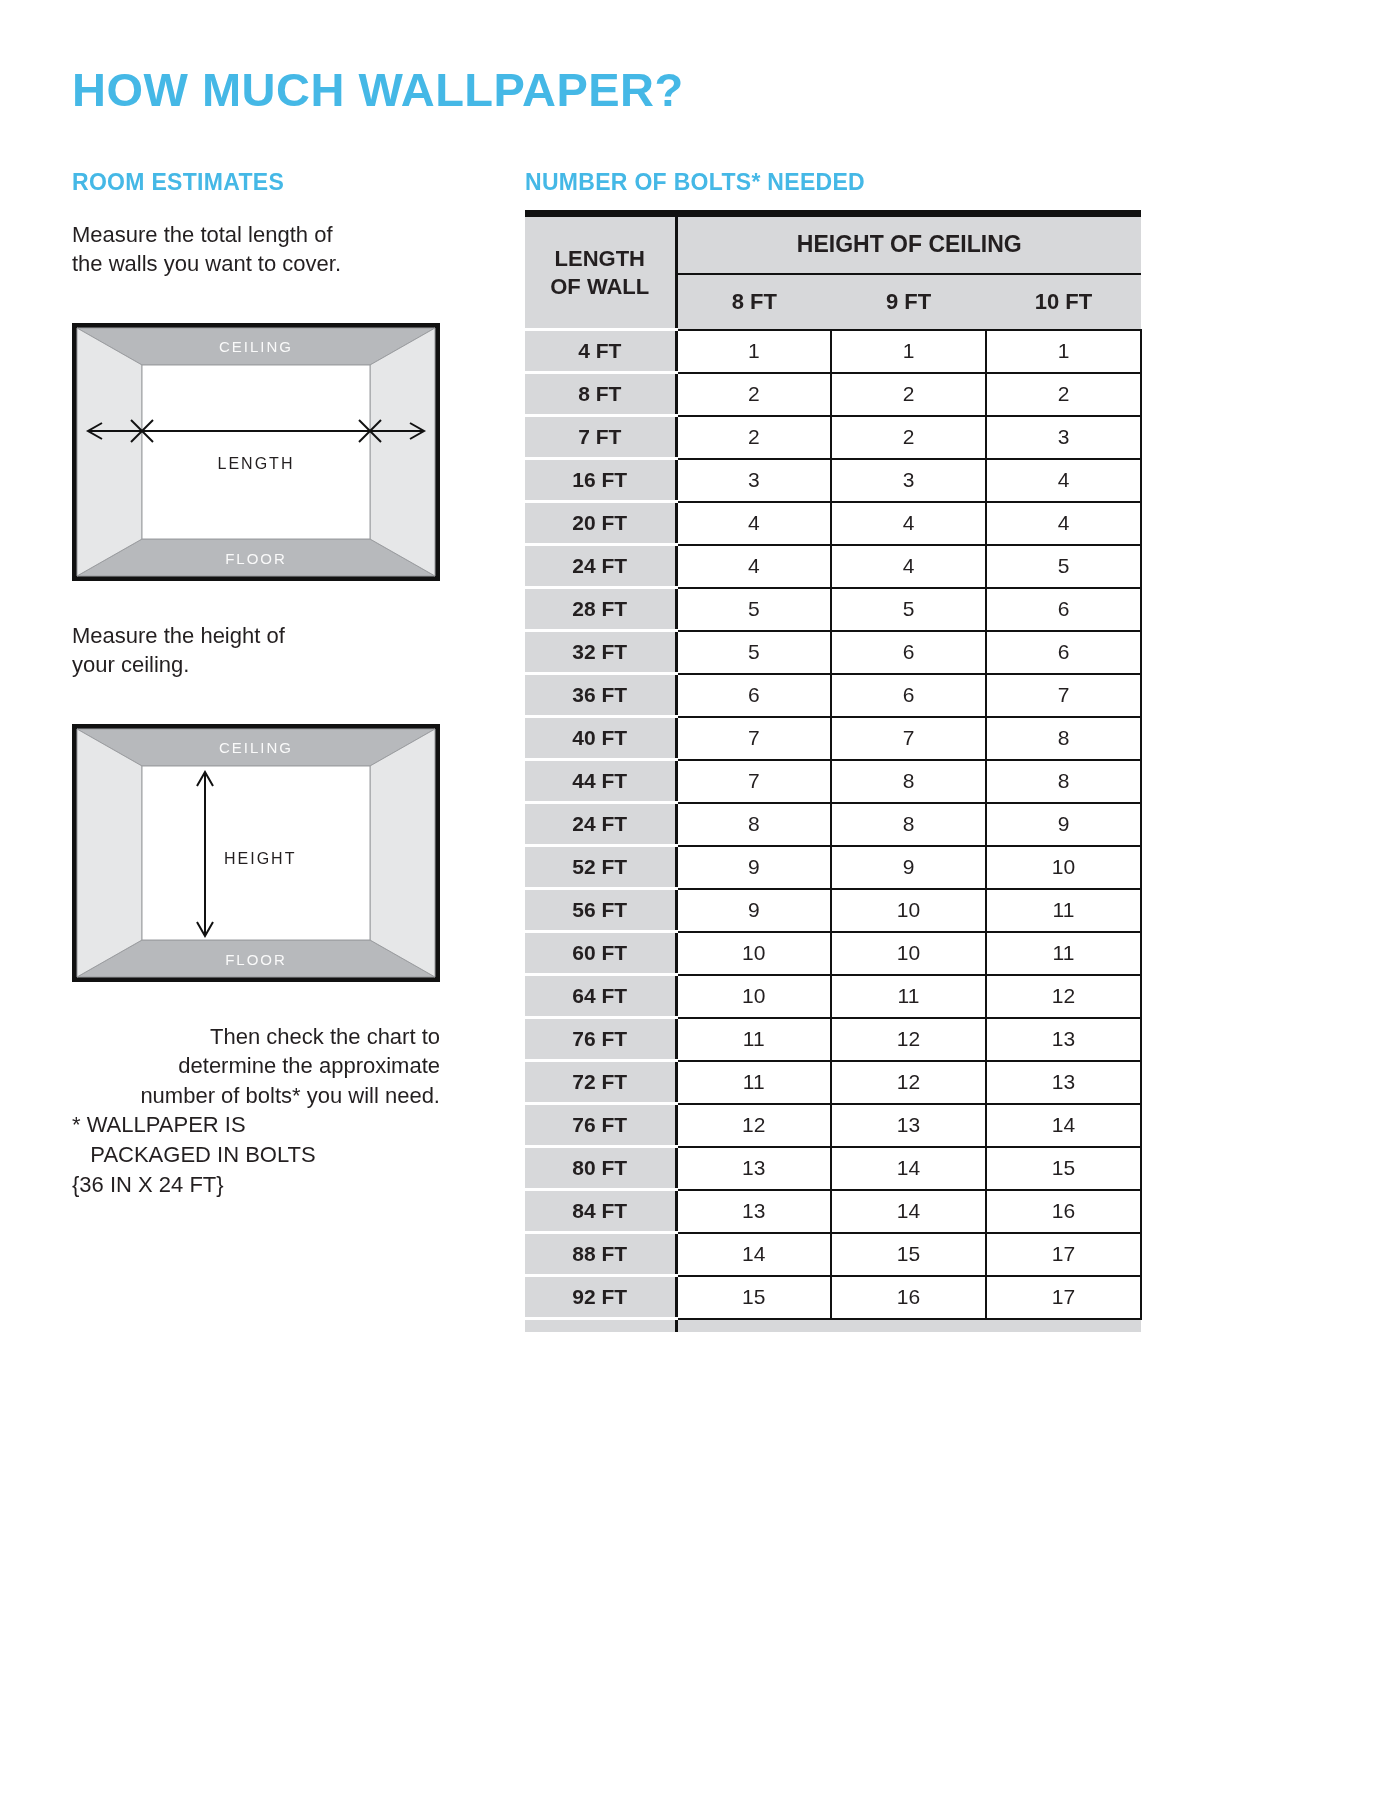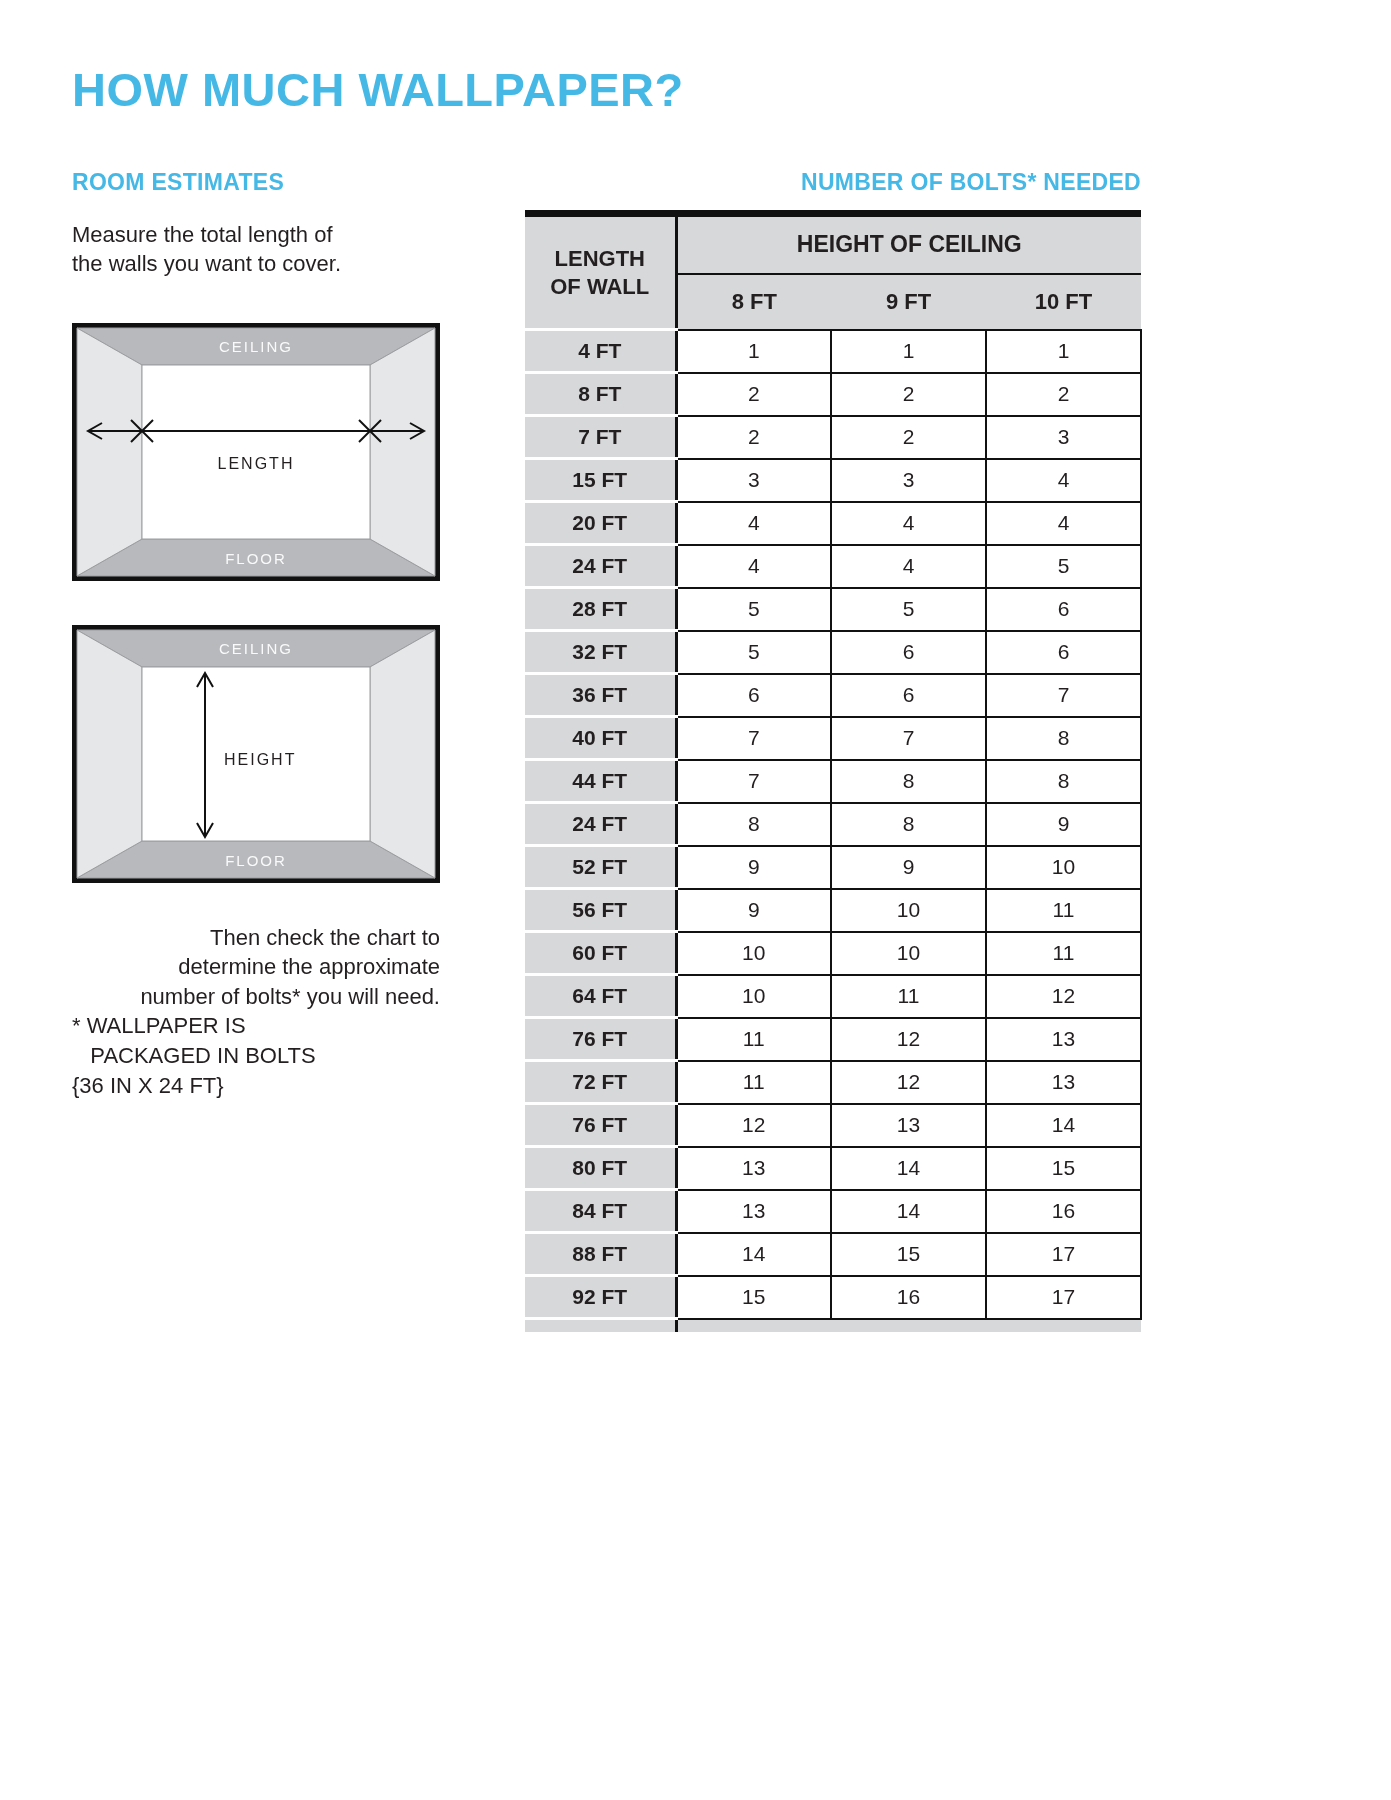--- a/index.html
+++ b/index.html
@@ -4,21 +4,21 @@
 <style>
   :root { --accent:#45b8e6; --ink:#231f20; --gray:#d7d8da; --midgray:#b7b9bc; --litegray:#e6e7e8; --line:#111; }
   * { box-sizing:border-box; }
   body { margin:0; background:#fff; font-family:"Liberation Sans", sans-serif; color:var(--ink); }
   .page { width:1391px; height:1800px; position:relative; padding:62px 72px 0 72px; overflow:hidden;border-radius:19px; }
   h1.title { color:var(--accent); font-size:47px; font-weight:bold; margin:0; letter-spacing:0.5px; }
   .content { display:flex; margin-top:52px; align-items:flex-start; }
   .left-col { width:368px; flex:none; }
   .right-col { width:616px; flex:none; margin-left:85px; }
   h2.section { color:var(--accent); font-size:23px; font-weight:bold; margin:0; letter-spacing:0.3px; }
-  .right-col h2.section { text-align:right; }
+  .right-col h2.section { text-align:left; }
   p.instruction { font-size:22px; line-height:1.34; margin:24px 0 0 0; white-space:pre-line; }
   svg.diagram { display:block; margin-top:44px; }
   p.note { font-weight:normal; font-size:22px; line-height:1.35; margin:0; white-space:pre-wrap; }
   .note-bolts { margin-top:92px; }
   .note-size { margin-top:34px; }
   .note-dims { margin-top:6px; }
 
   table.bolts { border-collapse:collapse; table-layout:fixed; width:616px; margin-top:14px;
                 border-top:7px solid var(--line); }
   table.bolts col.c1 { width:151px; }
@@ -65,20 +65,22 @@
         <polyline points="338,100 352,108 338,116" fill="none" stroke="#111111" stroke-width="2"></polyline>
         <line x1="59" y1="97" x2="81" y2="119" stroke="#111111" stroke-width="2"></line>
         <line x1="59" y1="119" x2="81" y2="97" stroke="#111111" stroke-width="2"></line>
         <line x1="287" y1="97" x2="309" y2="119" stroke="#111111" stroke-width="2"></line>
         <line x1="287" y1="119" x2="309" y2="97" stroke="#111111" stroke-width="2"></line>
         <text x="184" y="29" text-anchor="middle" class="diag-band-label">CEILING</text>
         <text x="184" y="146" text-anchor="middle" class="diag-label">LENGTH</text>
         <text x="184" y="241" text-anchor="middle" class="diag-band-label">FLOOR</text>
       </svg>
 
+      <p class="instruction" style="margin-top:40px;">Measure the height of
+your ceiling.</p>
 
       <svg class="diagram" width="368" height="258" viewBox="0 0 368 258">
         <rect x="2.5" y="2.5" width="363" height="253" fill="#ffffff" stroke="#111111" stroke-width="5"></rect>
         <polygon points="5,5 363,5 298,42 70,42" fill="#b7b9bc" stroke="#9b9da0" stroke-width="1"></polygon>
         <polygon points="5,253 363,253 298,216 70,216" fill="#b7b9bc" stroke="#9b9da0" stroke-width="1"></polygon>
         <polygon points="5,5 70,42 70,216 5,253" fill="#e6e7e8" stroke="#9b9da0" stroke-width="1"></polygon>
         <polygon points="363,5 298,42 298,216 363,253" fill="#e6e7e8" stroke="#9b9da0" stroke-width="1"></polygon>
         <rect x="70" y="42" width="228" height="174" fill="#ffffff" stroke="#9b9da0" stroke-width="1"></rect>
         <line x1="133" y1="48" x2="133" y2="212" stroke="#111111" stroke-width="2"></line>
         <polyline points="125,62 133,48 141,62" fill="none" stroke="#111111" stroke-width="2"></polyline>
@@ -132,21 +134,21 @@
               <td class="val">2</td>
               <td class="val">2</td>
             </tr>
             <tr>
               <td class="rowhead">7 FT</td>
               <td class="val">2</td>
               <td class="val">2</td>
               <td class="val">3</td>
             </tr>
             <tr>
-              <td class="rowhead">15 FT</td>
+              <td class="rowhead">16 FT</td>
               <td class="val">3</td>
               <td class="val">3</td>
               <td class="val">4</td>
             </tr>
             <tr>
               <td class="rowhead">20 FT</td>
               <td class="val">4</td>
               <td class="val">4</td>
               <td class="val">4</td>
             </tr>

